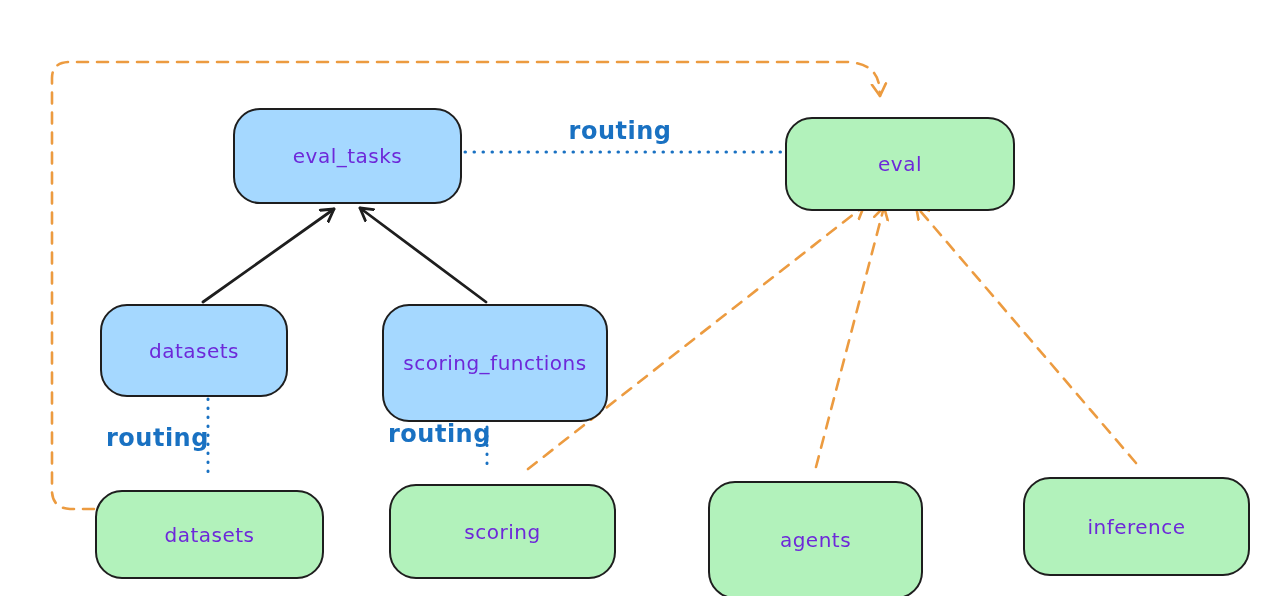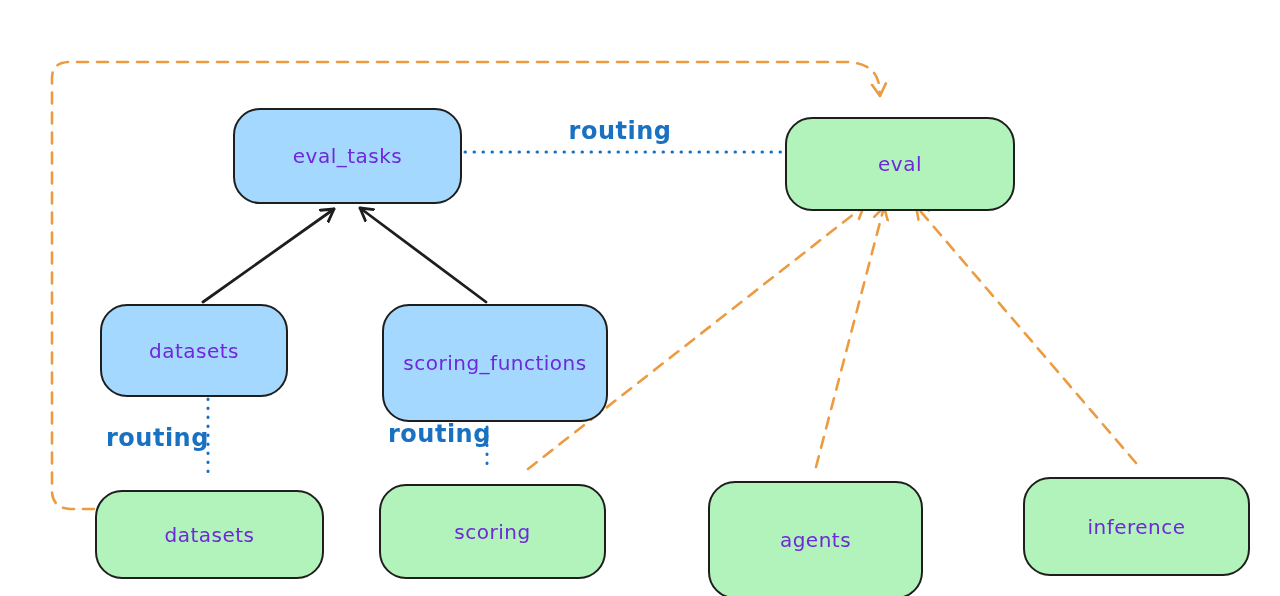--- a/index.html
+++ b/index.html
@@ -92,21 +92,21 @@
   </div>
 
   <div class="node api-box" style="left:382px; top:304px; width:226px; height:118px;">
     <span>scoring_functions</span>
   </div>
 
   <div class="node provider-box" style="left:95px; top:478px; width:229px; height:89px;">
     <span>datasets</span>
   </div>
 
-  <div class="node provider-box" style="left:379px; top:472px; width:227px; height:95px;">
+  <div class="node provider-box" style="left:389px; top:472px; width:227px; height:95px;">
     <span>scoring</span>
   </div>
 
   <div class="node provider-box" style="left:708px; top:469px; width:215px; height:118px;">
     <span>agents</span>
   </div>
 
   <div class="node provider-box" style="left:1023px; top:465px; width:227px; height:99px;">
     <span>inference</span>
   </div>

